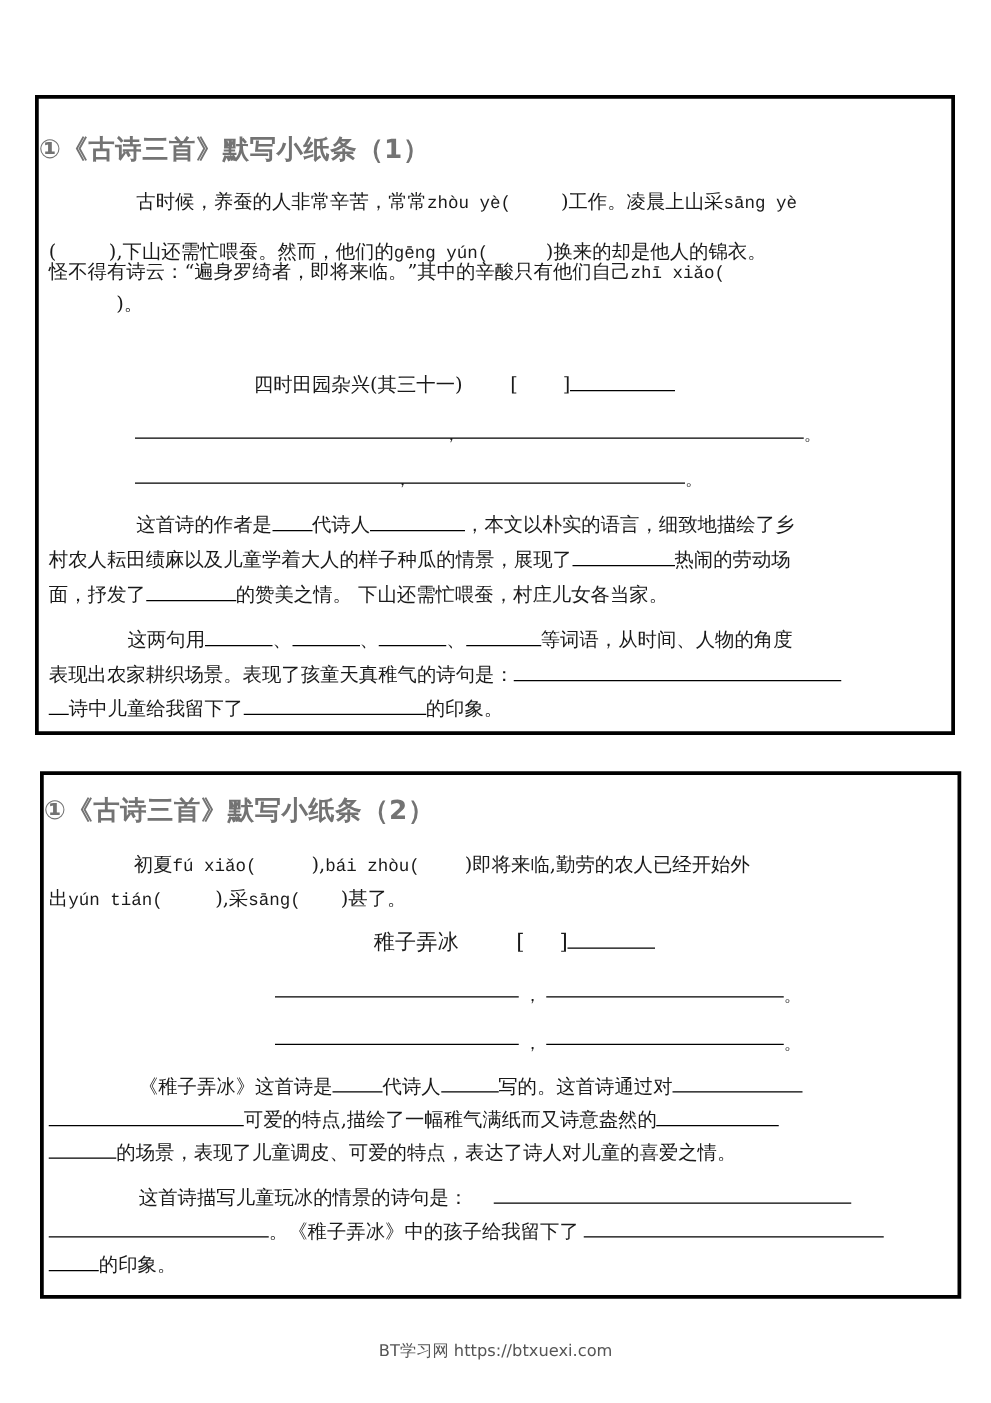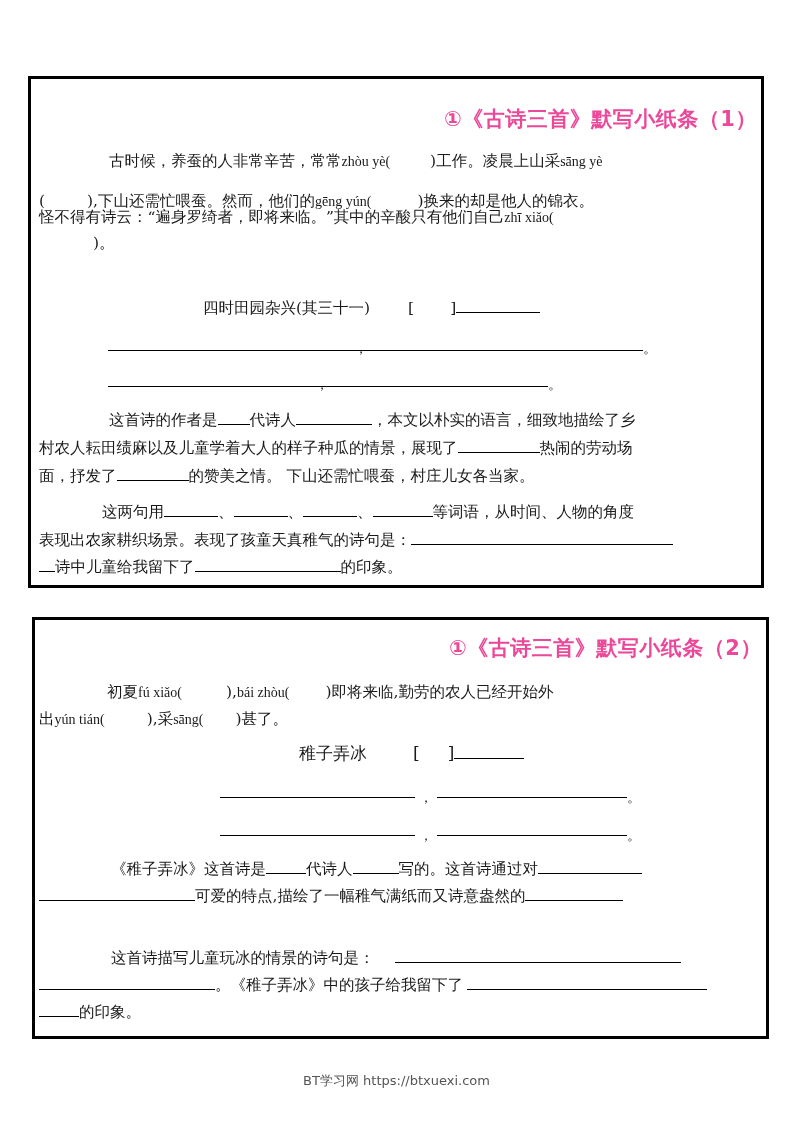--- a/index.html
+++ b/index.html
@@ -7,28 +7,28 @@
     width: 793px; height: 1122px; background: #ffffff; position: relative;
     font-family: "DejaVu Serif", "Liberation Serif", serif; color: #1a1a1a;
     overflow: hidden;
   }
   .card {
     position: absolute; border: 3px solid #000; box-sizing: border-box; background: #fff;
   }
   #card1 { left: 28px; top: 76px; width: 736px; height: 512px; }
   #card2 { left: 32px; top: 617px; width: 737px; height: 422px; }
   .title {
-    position: absolute; left: 0; right: 4px; text-align: right;
+    position: absolute; left: 0; right: 15px; text-align: left;
     font-family: "DejaVu Sans", "Liberation Sans", sans-serif; font-weight: bold;
-    color: #ec4899; font-size: 21px; letter-spacing: 0.5px;
+    color: #737373; font-size: 21px; letter-spacing: 0.5px;
   }
   .ln {
     position: absolute; white-space: nowrap; font-size: 15.5px; line-height: 20px;
   }
-  .py { font-family: Liberation Serif, serif; font-size: 14px; }
+  .py { font-family: Liberation Mono, monospace; font-size: 14px; }
   .blank { display: inline-block; border-bottom: 1px solid #000; height: 16px; vertical-align: baseline; }
   .gap { display: inline-block; }
   .uline { position: absolute; border-bottom: 1px solid #000; height: 0; }
   .punc { position: absolute; font-size: 14px; line-height: 14px; }
   .footer {
     position: absolute; left: 0; right: 0; top: 1072px; text-align: center;
     font-family: "DejaVu Sans", "Liberation Sans", sans-serif; font-size: 13px; color: #555;
   }
 </style>
 </head>
@@ -104,20 +104,23 @@
   <div class="punc" style="left:384px; top:208px;">，</div>
   <div class="uline" style="left:402px; top:215px; width:190px;"></div>
   <div class="punc" style="left:592px; top:208px;">。</div>
 
   <div class="ln" style="left:76px; top:237px;">
     <span>《稚子弄冰》这首诗是</span><span class="blank" style="width:40px;"></span><span>代诗人</span><span class="blank" style="width:46px;"></span><span>写的。这首诗通过对</span><span class="blank" style="width:104px;"></span>
   </div>
   <div class="ln" style="left:4px; top:264px;">
     <span class="blank" style="width:156px;"></span><span>可爱的特点,描绘了一幅稚气满纸而又诗意盎然的</span><span class="blank" style="width:98px;"></span>
   </div>
+  <div class="ln" style="left:4px; top:290px;">
+    <span class="blank" style="width:54px;"></span><span>的场景，表现了儿童调皮、可爱的特点，表达了诗人对儿童的喜爱之情。</span>
+  </div>
 
   <div class="ln" style="left:76px; top:326px;">
     <span>这首诗描写儿童玩冰的情景的诗句是：</span><span class="gap" style="width:20px;"></span><span class="blank" style="width:286px;"></span>
   </div>
   <div class="ln" style="left:4px; top:353px;">
     <span class="blank" style="width:176px;"></span><span>。《稚子弄冰》中的孩子给我留下了</span><span class="gap" style="width:4px;"></span><span class="blank" style="width:240px;"></span>
   </div>
   <div class="ln" style="left:4px; top:380px;">
     <span class="blank" style="width:40px;"></span><span>的印象。</span>
   </div>

